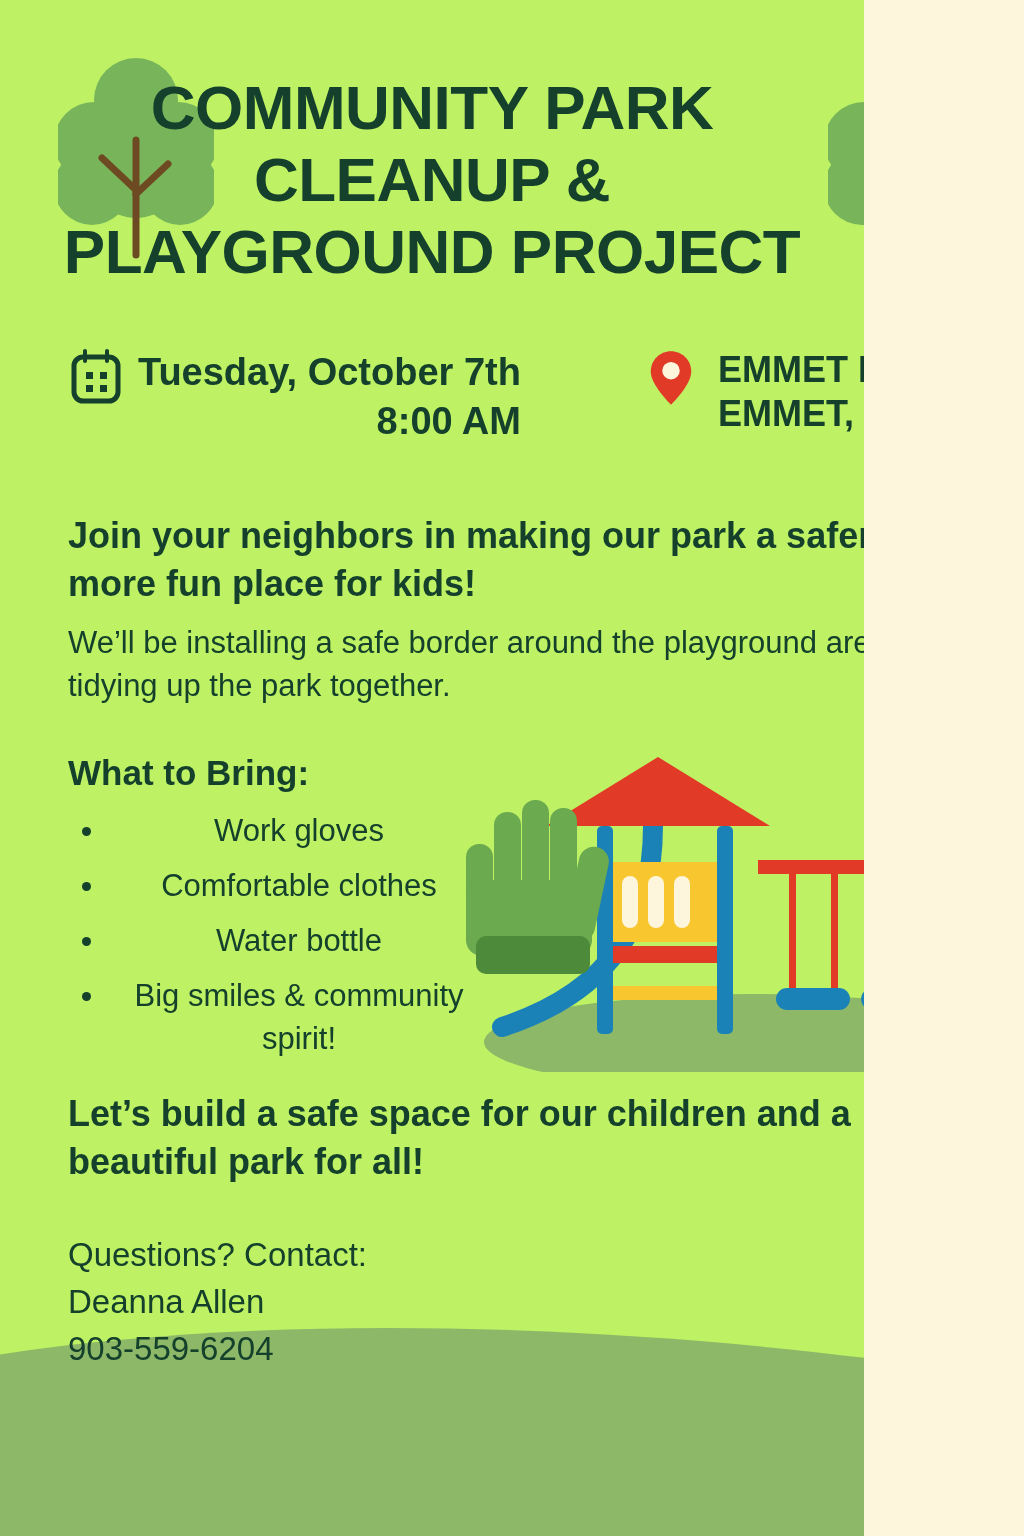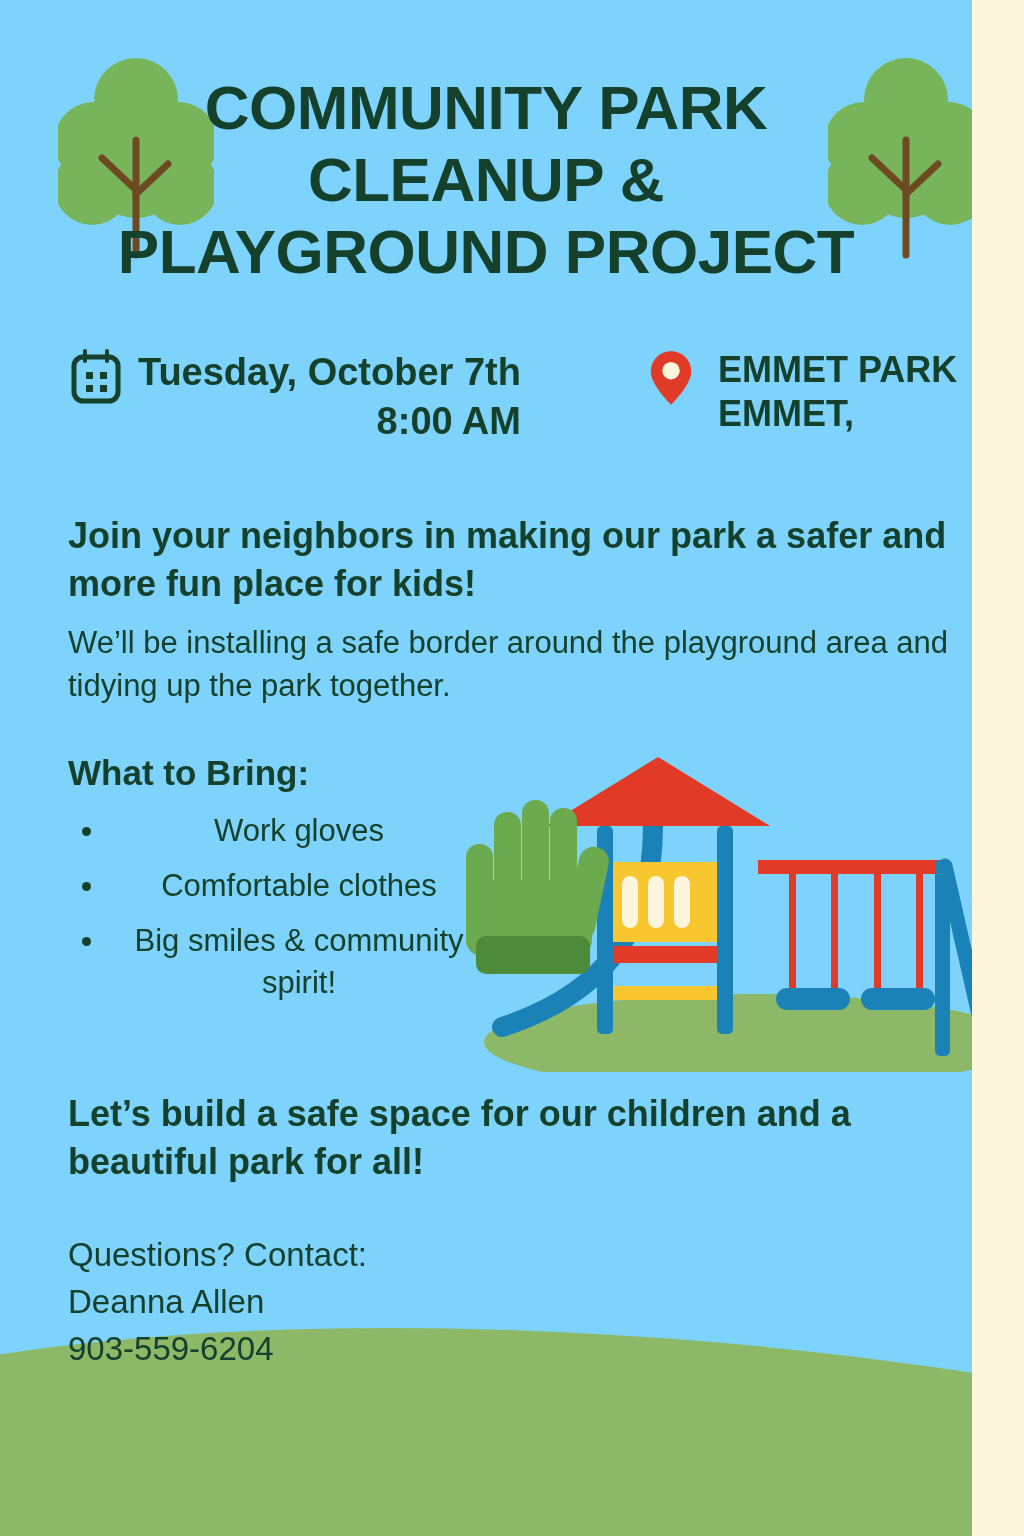--- a/index.html
+++ b/index.html
@@ -12,23 +12,23 @@
   }
 
   body {
     font-family: "Liberation Sans", sans-serif;
     background: #FDF6DC;
     position: relative;
   }
 
   #poster {
     position: relative;
-    width: 972px;
+    width: 864px;
     height: 1536px;
-    background: #7dd3fc;
+    background: #bef264;
     overflow: hidden;
   }
 
   
   .deco { position: absolute; pointer-events: none; }
 
   
   .tree-top-left  { left: 58px;  top: 52px;  width: 156px; height: 210px; }
   .tree-top-right { left: 828px; top: 52px;  width: 156px; height: 210px; }
 
@@ -274,20 +274,21 @@
   </div>
 
   <div class="lead">Join your neighbors in making our park a safer and more fun place for kids!</div>
   <div class="sub">We’ll be installing a safe border around the playground area and tidying up the park together.</div>
 
   <div class="bring">
     <div class="bring-title">What to Bring:</div>
     <ul class="bring-list">
       <li>Work gloves</li>
       <li>Comfortable clothes</li>
+      <li>Water bottle</li>
       <li>Big smiles &amp; community spirit!</li>
     </ul>
   </div>
 
   <div class="playground">
     <svg viewBox="0 0 584 330" width="584" height="330">
 
       <ellipse cx="312" cy="300" rx="268" ry="48" fill="#8CB868"></ellipse>
 
       <path d="M213 84 C213 180 170 250 62 285" fill="none" stroke="#1B82B8" stroke-width="20" stroke-linecap="round"></path>

